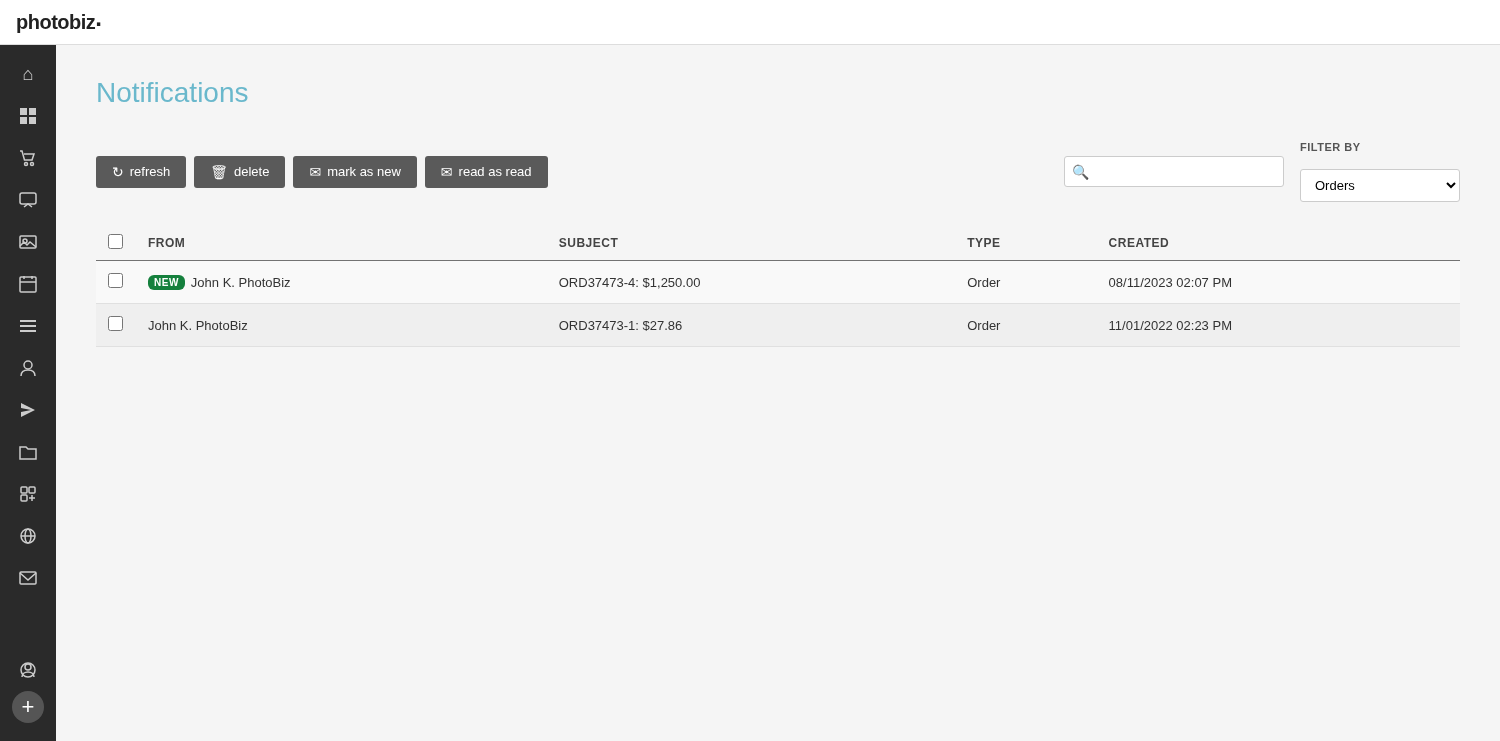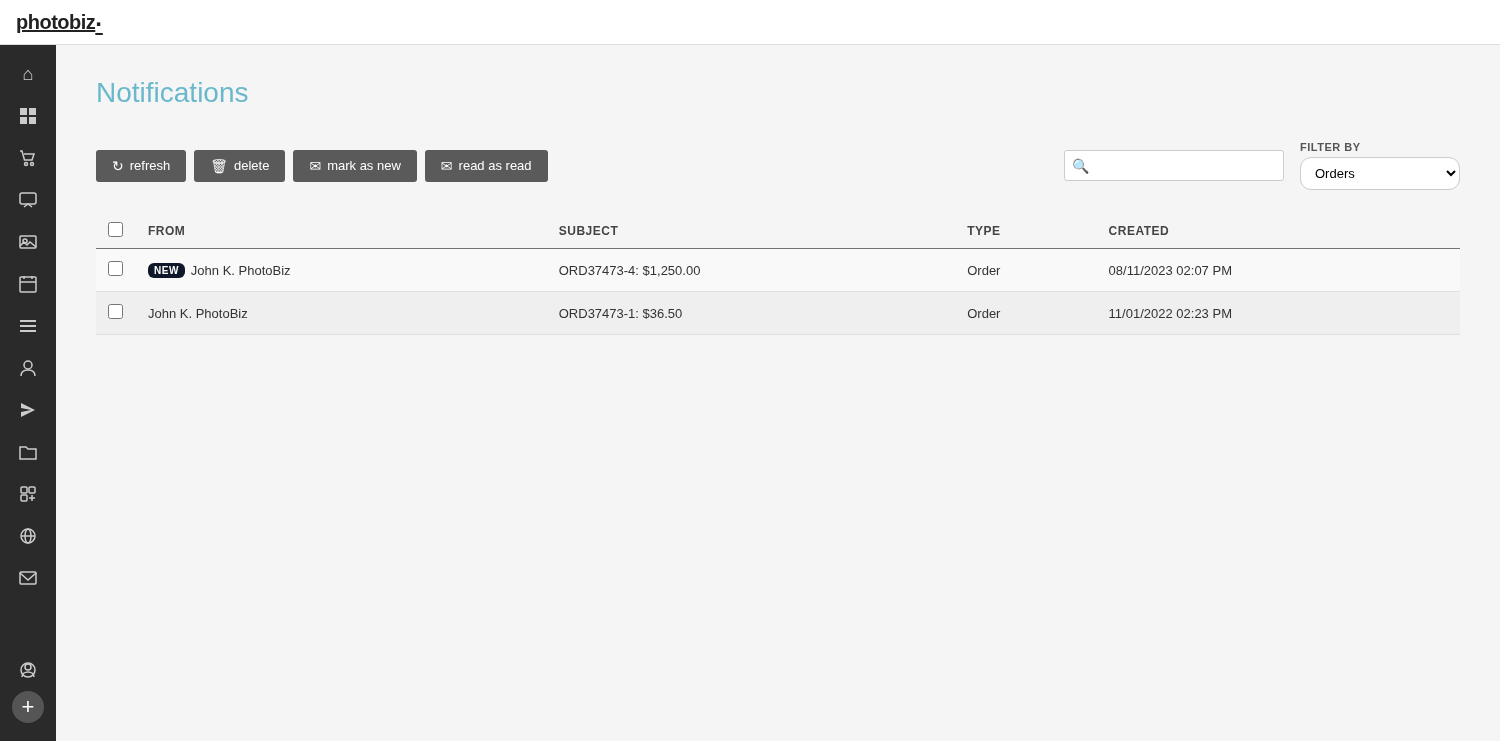--- a/index.html
+++ b/index.html
@@ -14,21 +14,21 @@
       align-items: center;
       padding: 0 16px;
       flex-shrink: 0;
     }
     .logo {
       font-size: 20px;
       font-weight: bold;
       color: #222;
       letter-spacing: -0.5px;
     }
-    .logo span { color: #222; text-decoration: underline; }
+    .logo span { color: #222; }
     .logo-dot { color: #4ab0c8; font-size: 24px; line-height: 0; vertical-align: middle; }
 
     
     .main-layout {
       display: flex;
       flex: 1;
       overflow: hidden;
     }
 
     
@@ -133,32 +133,32 @@
       border: 1px solid #ccc;
       border-radius: 3px;
       font-size: 13px;
       background: #fff;
       width: 220px;
     }
 
     .filter-container {
       display: flex;
       flex-direction: column;
-      gap: 4px;
+      gap: 16px;
     }
     .filter-label {
       font-size: 11px;
       color: #555;
       font-weight: 600;
       letter-spacing: 0.5px;
     }
     .filter-select {
       padding: 7px 28px 7px 10px;
       border: 1px solid #ccc;
-      border-radius: 11px;
+      border-radius: 3px;
       font-size: 13px;
       background: #fff;
       cursor: pointer;
       min-width: 160px;
       appearance: auto;
     }
 
     
     .notifications-table {
       width: 100%;
@@ -199,21 +199,21 @@
       cursor: pointer;
     }
     .header-checkbox {
       width: 15px;
       height: 15px;
       cursor: pointer;
     }
 
     .new-badge {
       display: inline-block;
-      background: #0f172a;
+      background: #15803d;
       color: #fff;
       font-size: 10px;
       font-weight: 700;
       padding: 2px 6px;
       border-radius: 6px;
       margin-right: 6px;
       letter-spacing: 0.5px;
     }
 
     .from-cell {
@@ -388,21 +388,21 @@
             <td>Order</td>
             <td>08/11/2023 02:07 PM</td>
           </tr>
           <tr>
             <td class="checkbox-cell"><input type="checkbox" class="row-checkbox" style=""></td>
             <td>
               <div class="from-cell">
                 <span>John K. PhotoBiz</span>
               </div>
             </td>
-            <td>ORD37473-1: $36.50</td>
+            <td>ORD37473-1: $27.86</td>
             <td>Order</td>
             <td>11/01/2022 02:23 PM</td>
           </tr>
         </tbody>
     </table>
 
   </main>
 </div>
 
 </body></html>

